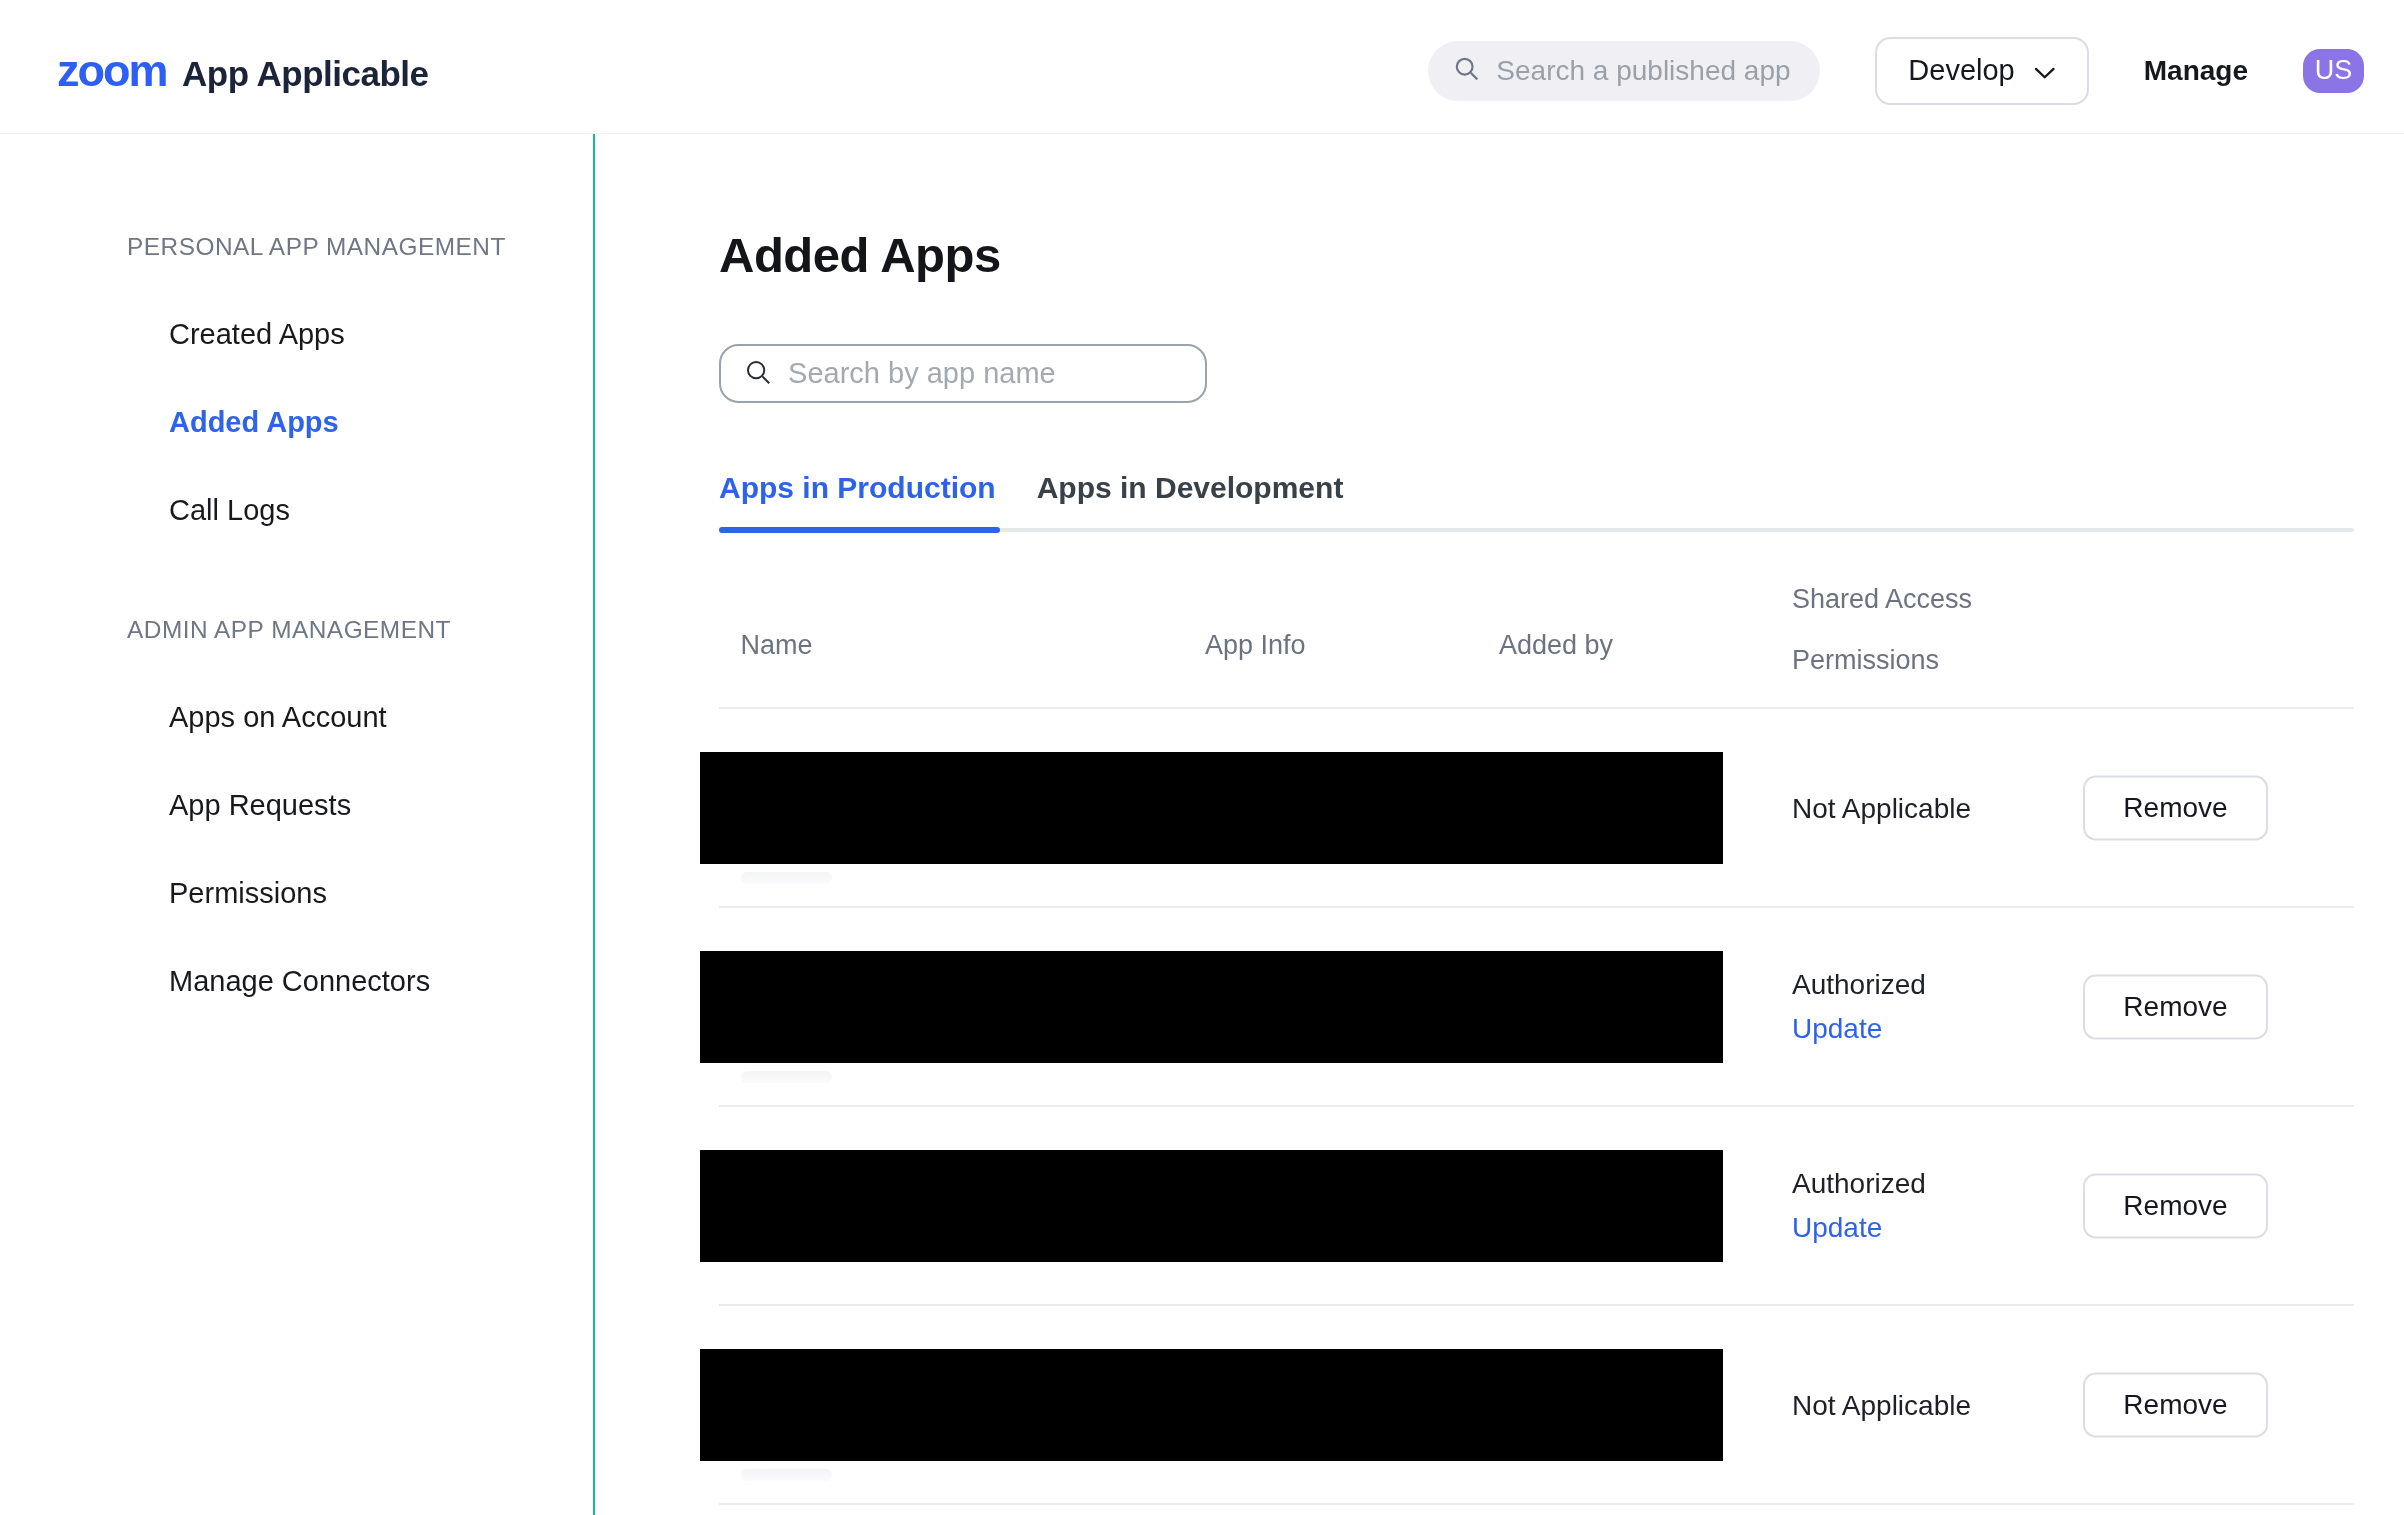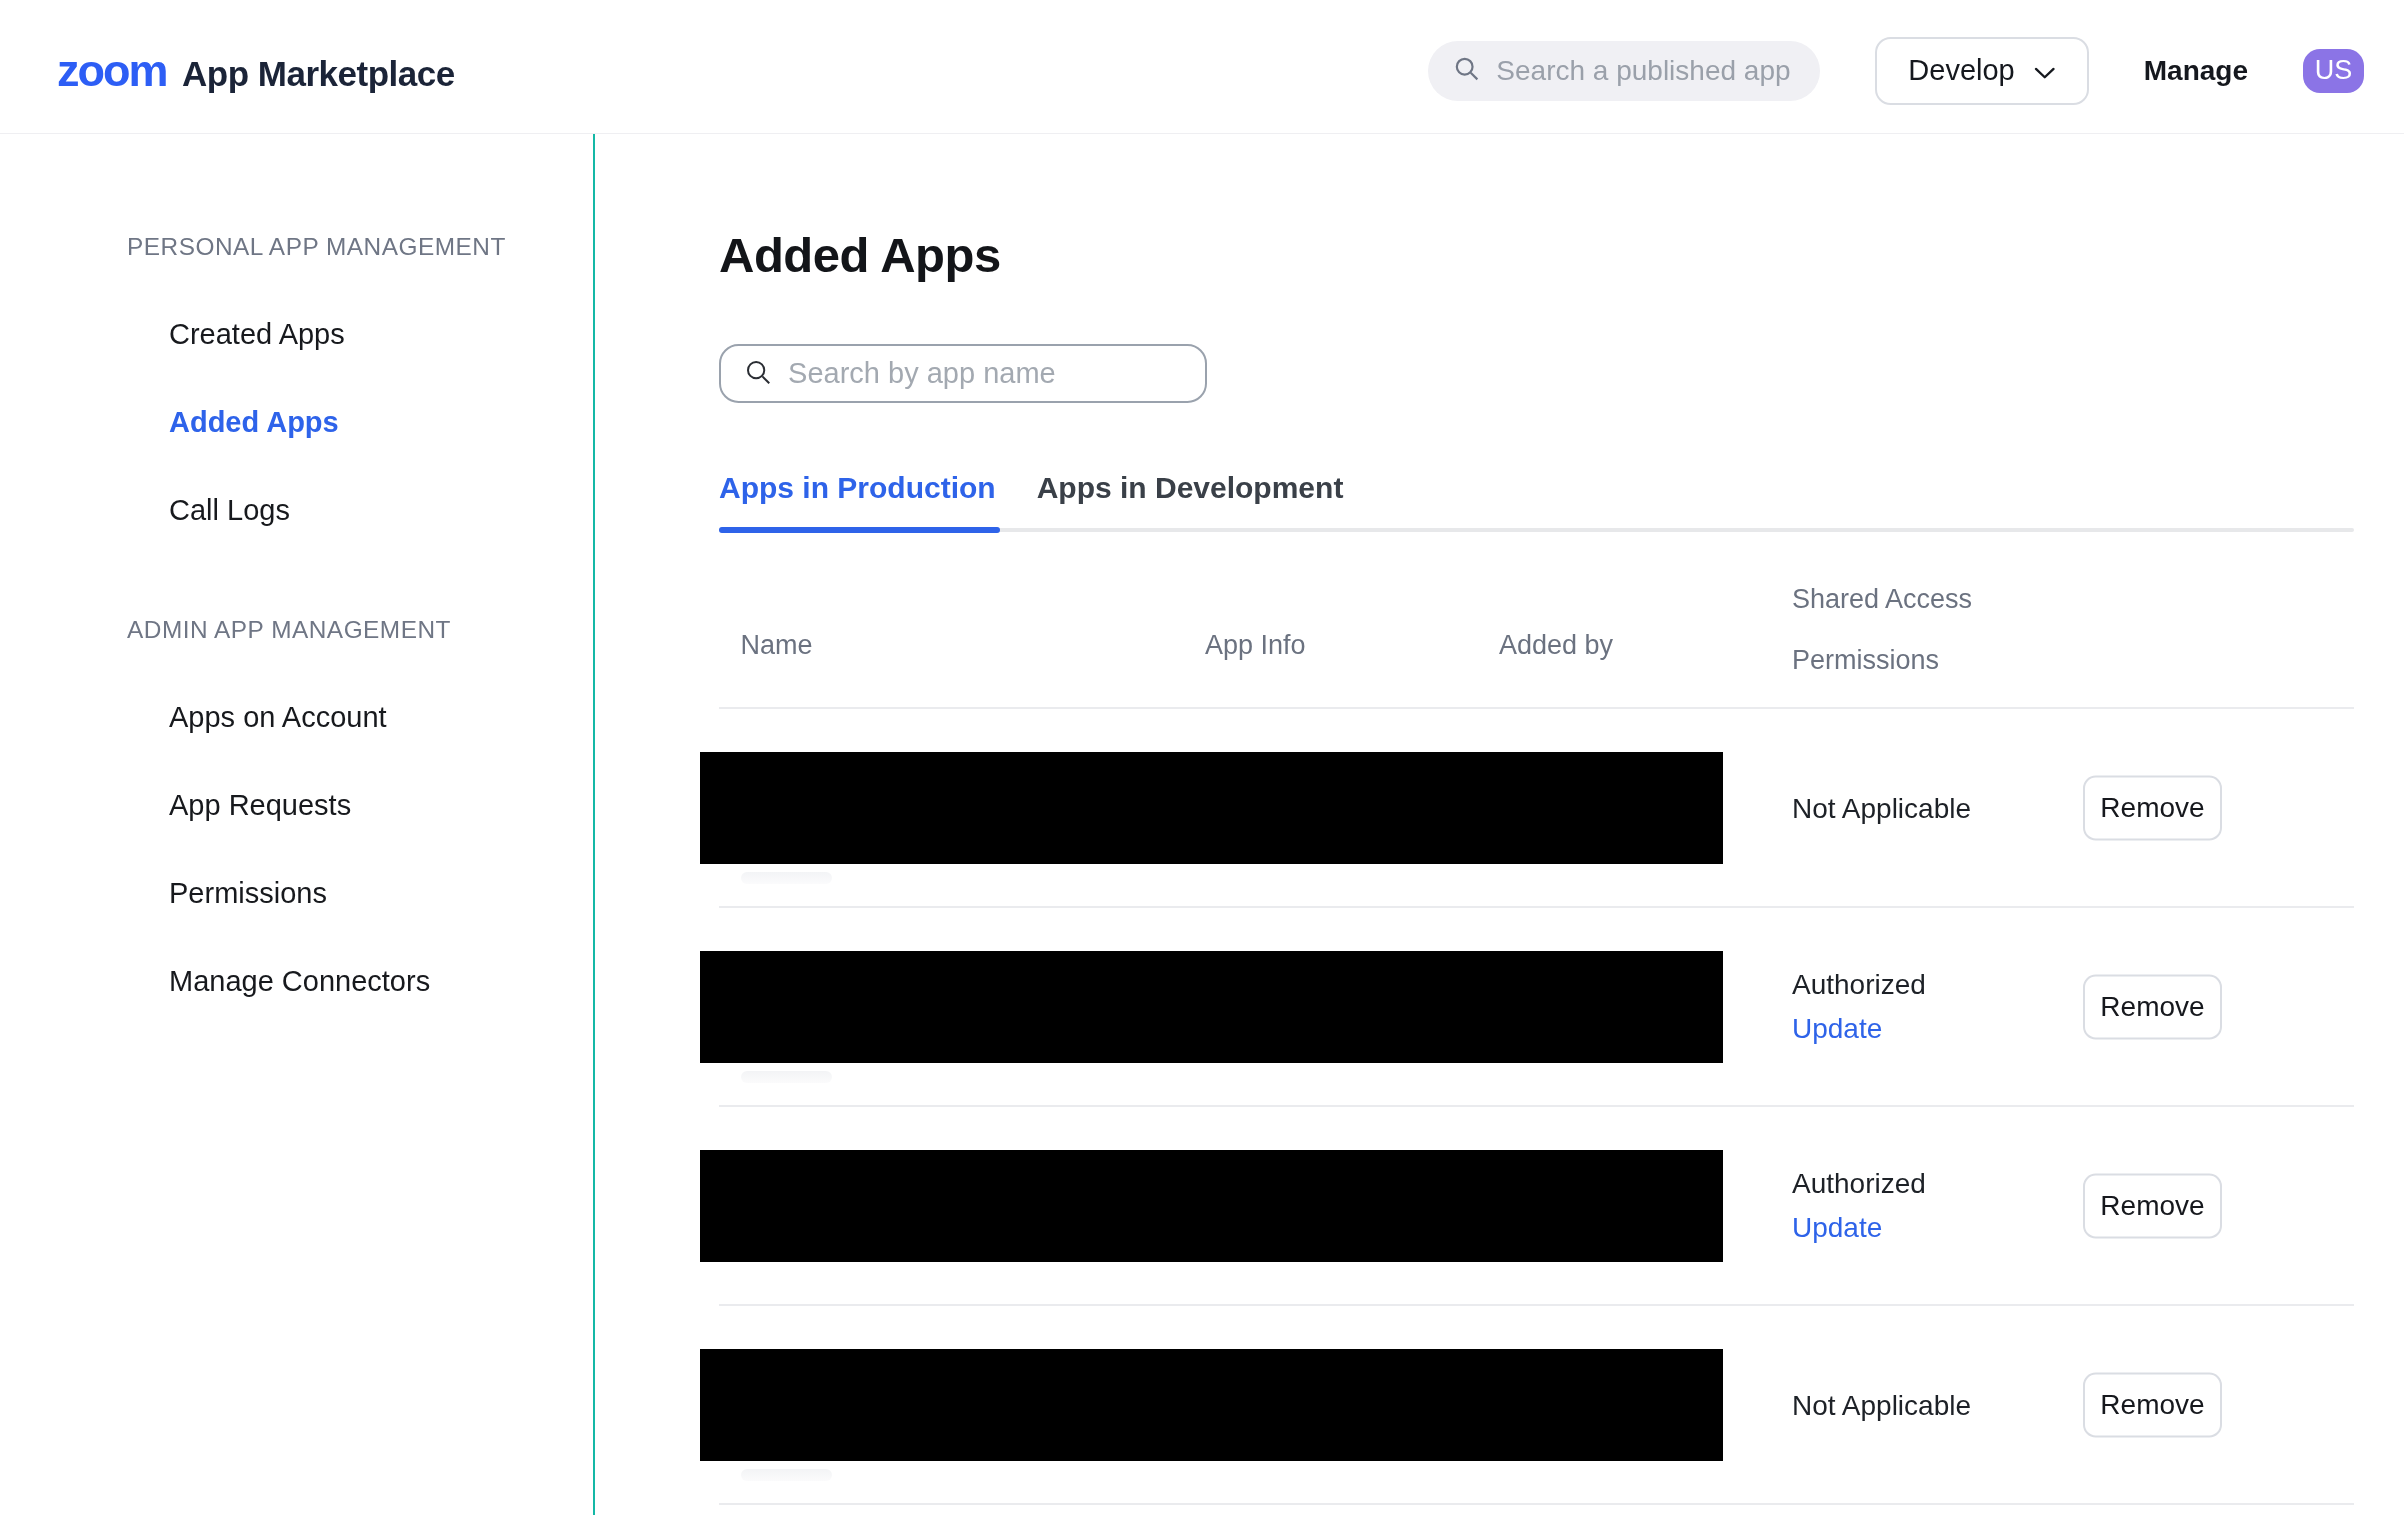--- a/index.html
+++ b/index.html
@@ -112,32 +112,32 @@
   .status-cell {
     position:absolute; left:1073px; top:50%; transform:translateY(-50%);
     display:flex; flex-direction:column; gap:5.9px;
   }
   .status-text { font-size:28px; color:#1d2127; line-height:39px; }
   .update-link {
     font-size:28px; color:#2e63e9; line-height:39px; text-decoration:none; cursor:pointer;
   }
   .remove-btn {
     position:absolute; left:1364px; top:50%; transform:translateY(-50%);
-    width:139px; height:65px; background:#fff; border:2px solid #dadde3;
+    width:185px; height:65px; background:#fff; border:2px solid #dadde3;
     border-radius:12.7px; font-family:inherit; font-size:28px; font-weight:500;
     color:#16181d; cursor:pointer;
   }
 </style>
 </head>
 <body>
 
 <header class="topbar">
   <div class="logo">
     <span class="logo-zoom">zoom</span>
-    <span class="logo-suffix">App Marketplace</span>
+    <span class="logo-suffix">App Applicable</span>
   </div>
   <div class="topbar-right">
     <div class="hsearch">
       <span>
         <svg width="29" height="29" viewBox="0 0 24 24" fill="none" stroke="#6f7685" stroke-width="1.8">
           <circle cx="10.5" cy="10.5" r="6.5"></circle>
             <line x1="15.5" y1="15.5" x2="21" y2="21"></line>
         </svg>
       </span>
       <input type="text" placeholder="Search a published app" style="">

